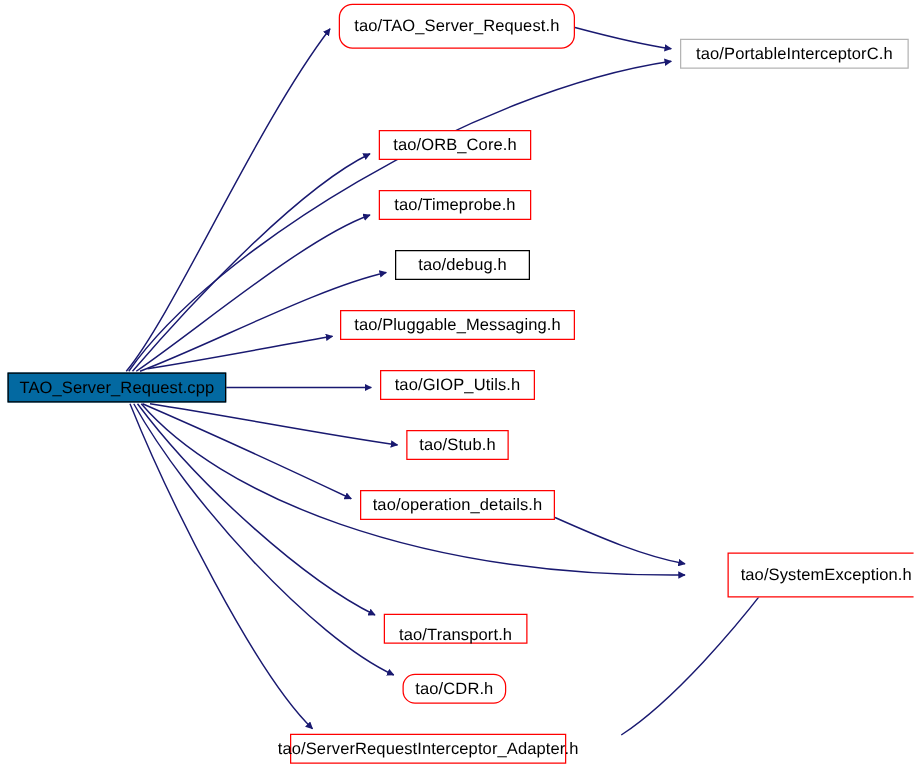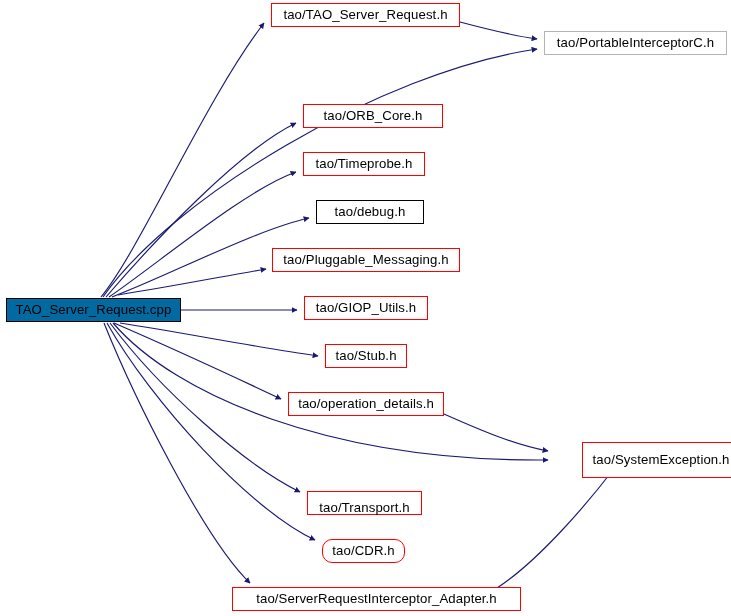--- a/index.html
+++ b/index.html
@@ -82,27 +82,27 @@
         <path d="M 107,323 C 150,400 250,510 315,540" fill="none" stroke="#191970" stroke-width="1.15" marker-end="url(#arrowhead)"></path>
         <path d="M 104,323 C 135,400 205,540 250,583" fill="none" stroke="#191970" stroke-width="1.15" marker-end="url(#arrowhead)"></path>
         <path d="M 497,588 C 540,560 590,500 613,470" fill="none" stroke="#191970" stroke-width="1.15" marker-end="url(#arrowhead)"></path>
       </g>
   </svg>
 
   <div id="node-group">
       <div class="gnode root" style="left: 6px; top: 298px; width: 175px; height: 24px;">
         <span class="gnode-label">TAO_Server_Request.cpp</span>
       </div>
-      <div class="gnode" style="left: 271px; top: 3px; width: 189px; height: 24px;">
+      <div class="gnode" style="left: 271px; top: 3px; width: 189px; height: 36px; border-radius: 11px;">
         <span class="gnode-label">tao/TAO_Server_Request.h</span>
       </div>
       <div class="gnode border-grey" style="left: 544px; top: 31px; width: 183px; height: 24px;">
         <span class="gnode-label">tao/PortableInterceptorC.h</span>
       </div>
-      <div class="gnode" style="left: 303px; top: 104px; width: 140px; height: 24px;">
+      <div class="gnode" style="left: 303px; top: 104px; width: 122px; height: 24px;">
         <span class="gnode-label">tao/ORB_Core.h</span>
       </div>
       <div class="gnode" style="left: 303px; top: 152px; width: 122px; height: 24px;">
         <span class="gnode-label">tao/Timeprobe.h</span>
       </div>
       <div class="gnode border-black" style="left: 316px; top: 200px; width: 108px; height: 24px;">
         <span class="gnode-label">tao/debug.h</span>
       </div>
       <div class="gnode" style="left: 272px; top: 248px; width: 188px; height: 24px;">
         <span class="gnode-label">tao/Pluggable_Messaging.h</span>
@@ -118,18 +118,18 @@
       </div>
       <div class="gnode" style="left: 582px; top: 442px; width: 158px; height: 36px; align-items: center;">
         <span class="gnode-label">tao/SystemException.h</span>
       </div>
       <div class="gnode" style="left: 307px; top: 491px; width: 115px; height: 24px; align-items: flex-end;">
         <span class="gnode-label">tao/Transport.h</span>
       </div>
       <div class="gnode" style="left: 322px; top: 539px; width: 83px; height: 24px; border-radius: 10px;">
         <span class="gnode-label">tao/CDR.h</span>
       </div>
-      <div class="gnode" style="left: 232px; top: 587px; width: 289px; height: 24px; align-items: center;">
+      <div class="gnode" style="left: 232px; top: 587px; width: 221px; height: 24px; align-items: center;">
         <span class="gnode-label">tao/ServerRequestInterceptor_Adapter.h</span>
       </div>
     </div>
 
 </div>
 
 </body></html>

